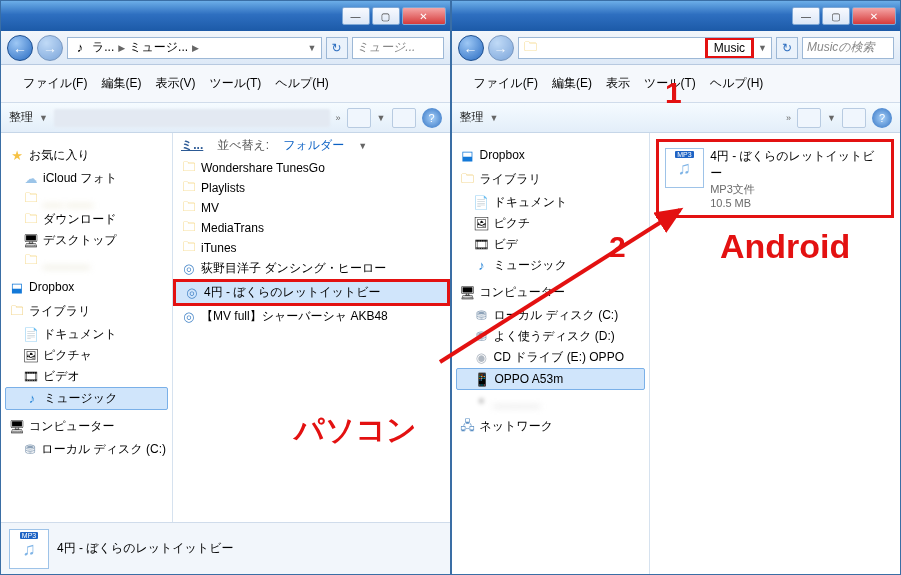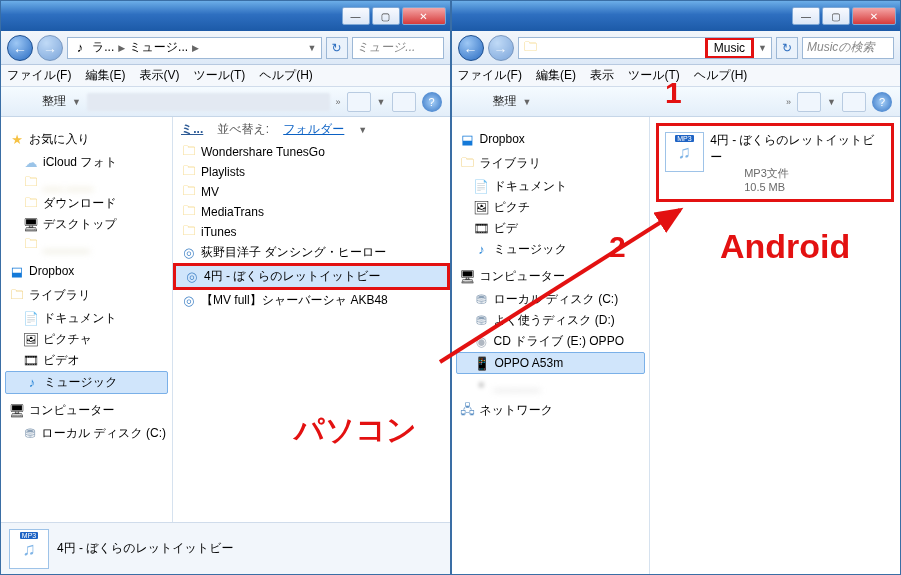--- a/index.html
+++ b/index.html
@@ -9,51 +9,51 @@
   .titlebar { height: 30px; background: linear-gradient(#6caee8, #2e6fc0 45%, #1c5aa8); display: flex; align-items: center; justify-content: flex-end; padding: 0 4px; gap: 2px; }
   .tbtn { width: 28px; height: 18px; background: linear-gradient(#f8faff,#dce7f6); border: 1px solid #7ea8d6; border-radius: 2px; color:#3b3b3b; font-size:10px; display:flex;align-items:center;justify-content:center; }
   .tbtn.close { background: linear-gradient(#f5a6a6,#d63b3b); color:#fff; width:44px; }
   .nav { height: 34px; background: linear-gradient(#f2f6fb,#dde9f7); border-bottom:1px solid #b7c9e0; display:flex; align-items:center; padding:0 6px; gap:4px; }
   .circ { width:26px;height:26px;border-radius:50%; background: radial-gradient(circle at 35% 30%, #9ec8f5, #2a6cc2); border:1px solid #1d4f90; display:flex;align-items:center;justify-content:center;color:#fff;font-size:14px; }
   .addr { flex:1; height:22px; background:#fff; border:1px solid #9db8d6; display:flex; align-items:center; padding:0 4px; gap:4px; overflow:hidden; white-space:nowrap; }
   .crumb { color:#000; }
   .tri { color:#666; font-size:9px; }
   .refresh { width:22px;height:22px;border:1px solid #9db8d6;background:#eaf2fb;display:flex;align-items:center;justify-content:center;color:#2e6fc0; }
   .search { width:92px; height:22px; border:1px solid #9db8d6; background:#fff; color:#888; font-style:italic; padding:0 4px; display:flex;align-items:center; overflow:hidden; }
-  .menu { height:22px; border-bottom:1px solid #d0dceb; padding:0 6px; display:flex; align-items:center; gap:14px; background:#f5f8fc; }
+  .menu { height:38px; border-bottom:1px solid #d0dceb; padding:0 22px; display:flex; align-items:center; gap:14px; background:#f5f8fc; }
   .toolbar { height:30px; background:linear-gradient(#f5fbff,#e3eef9); border-bottom:1px solid #c6d6e8; display:flex; align-items:center; padding:0 8px; gap:6px; }
-  .tlbl { color:#1a1a1a;margin-left:33px; }
+  .tlbl { color:#1a1a1a; }
   .blurbar { flex:1; height:18px; background:#e3e9f2; filter:blur(1px); border-radius:2px; }
   .views { width:24px;height:20px; border:1px solid #b8cbe1; background:#f0f6fd; border-radius:2px; }
   .help { width:20px;height:20px;border-radius:50%;background:radial-gradient(#a8d1f9,#2d6ec0);color:#fff;display:flex;align-items:center;justify-content:center;font-size:11px; }
   .body { flex:1; display:flex; min-height:0; }
   .tree { width:172px; border-right:1px solid #d6e2ef; overflow-y:auto; padding:6px 4px; }
   .tree .grp { margin:8px 0 4px 4px; display:flex; align-items:center; gap:4px; }
   .tree .node { display:flex; align-items:center; gap:4px; padding:2px 2px 2px 18px; white-space:nowrap; }
   .tree .node.sel { background:#d0e5fb; border:1px solid #7ab0e8; border-radius:2px; }
   .ico { width:16px;height:16px;display:inline-flex;align-items:center;justify-content:center; font-size:13px; }
   .content { flex:1; overflow:auto; position:relative; }
   .colhead { display:flex; gap:14px; padding:4px 8px; color:#555; align-items:center; }
-  .link { color:#0b61c4;text-decoration:underline; }
+  .link { color:#0b61c4; }
   .namehdr { padding:3px 8px 2px; color:#325a8c; border-bottom:1px solid #e2e9f2; margin-top:14px; }
   .row { display:flex; align-items:center; gap:4px; padding:2px 8px; white-space:nowrap; }
   .row.sel { background:#d0e5fb; border:1px solid #7ab0e8; }
   .redbox { border:3px solid #e31111 !important; }
   .status { height:52px; border-top:1px solid #d0dceb; background:#f2f6fb; display:flex; align-items:center; gap:8px; padding:4px 8px; }
   .mp3 { width:40px;height:40px;border:1px solid #9ec3e8;background:#fff;position:relative;display:flex;flex-direction:column;align-items:center;justify-content:flex-start; }
   .mp3 .tag { font-size:7px; background:#1e63c4;color:#fff;padding:0 2px;margin-top:2px;border-radius:1px; }
   .mp3 .note { color:#7fb4e6; font-size:18px; }
   .annot { position:absolute; color:#e31111; font-weight:bold; pointer-events:none; }
   .arrow { position:absolute; pointer-events:none; }
   svg.arrow line { stroke:#e31111; stroke-width:4; }
   .star{color:#f6c244;} .cloud{color:#9bc4e8;} .yfolder{color:#f1c653;} .pfolder{color:#e8b63a;} .dropbox{color:#1479d8;}
   .hdd{color:#8da2b8;} .cd{color:#b0b8c2;} .phone{color:#9bb0c6;}
   .bigfolder{width:40px;height:34px;background:linear-gradient(#fbe9a8,#e8c25a);border-radius:3px;}
   .tile { display:flex; gap:6px; padding:6px; margin:6px; align-items:flex-start; }
-  .fmeta { color:#6a6a6a; font-size:11px;margin-left:34px; }
+  .fmeta { color:#6a6a6a; font-size:11px; }
 </style>
 </head>
 <body>
 
 <div class="screen">
 
   <div class="window">
     <div class="titlebar">
       <div class="tbtn">—</div>
       <div class="tbtn">▢</div>

